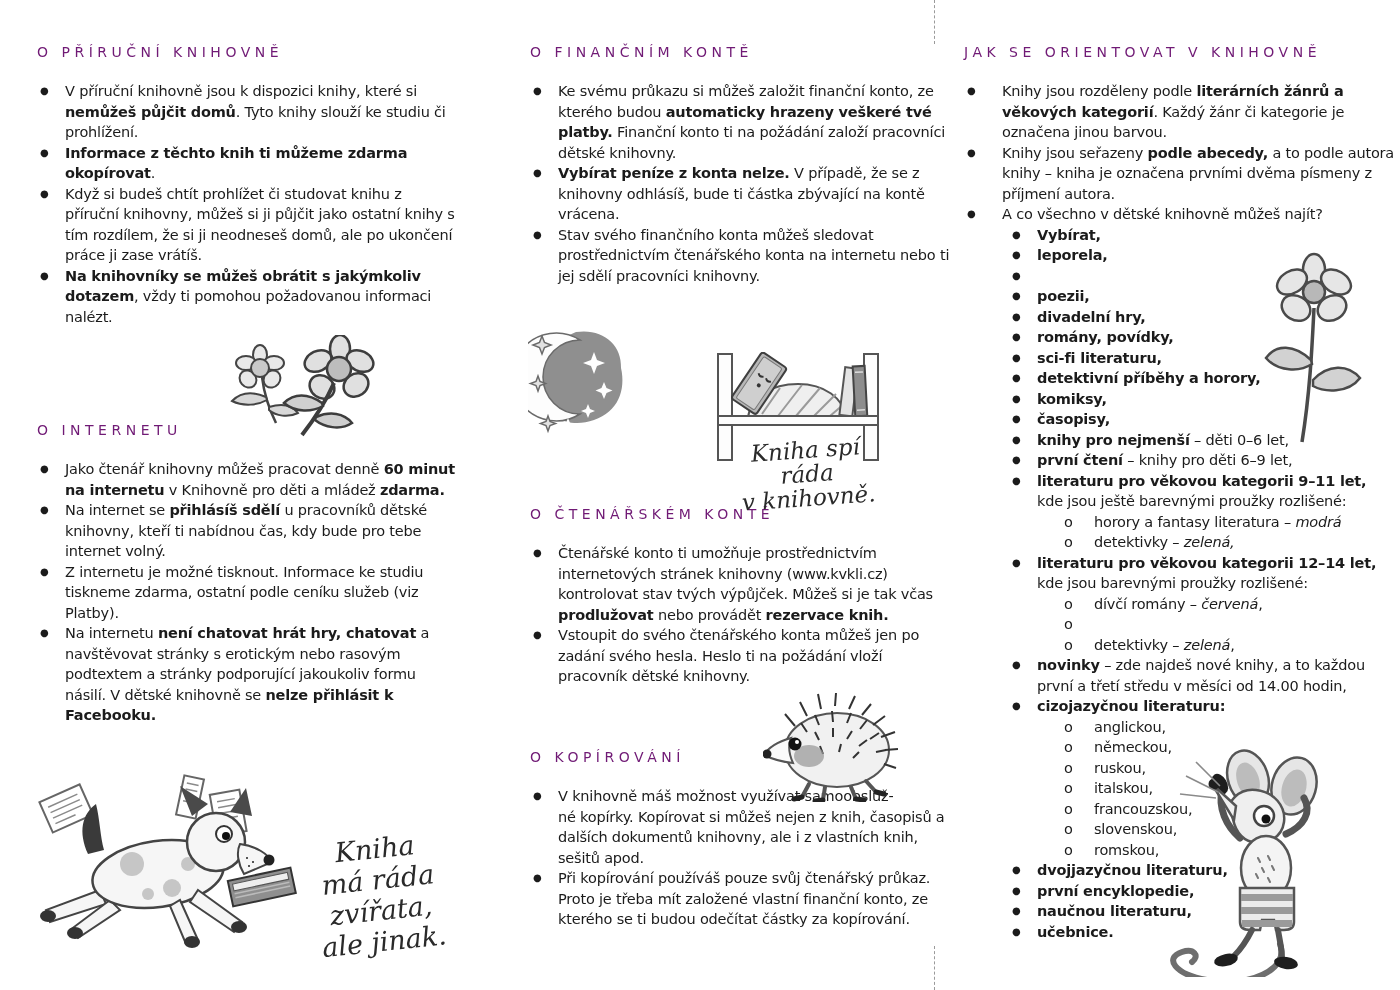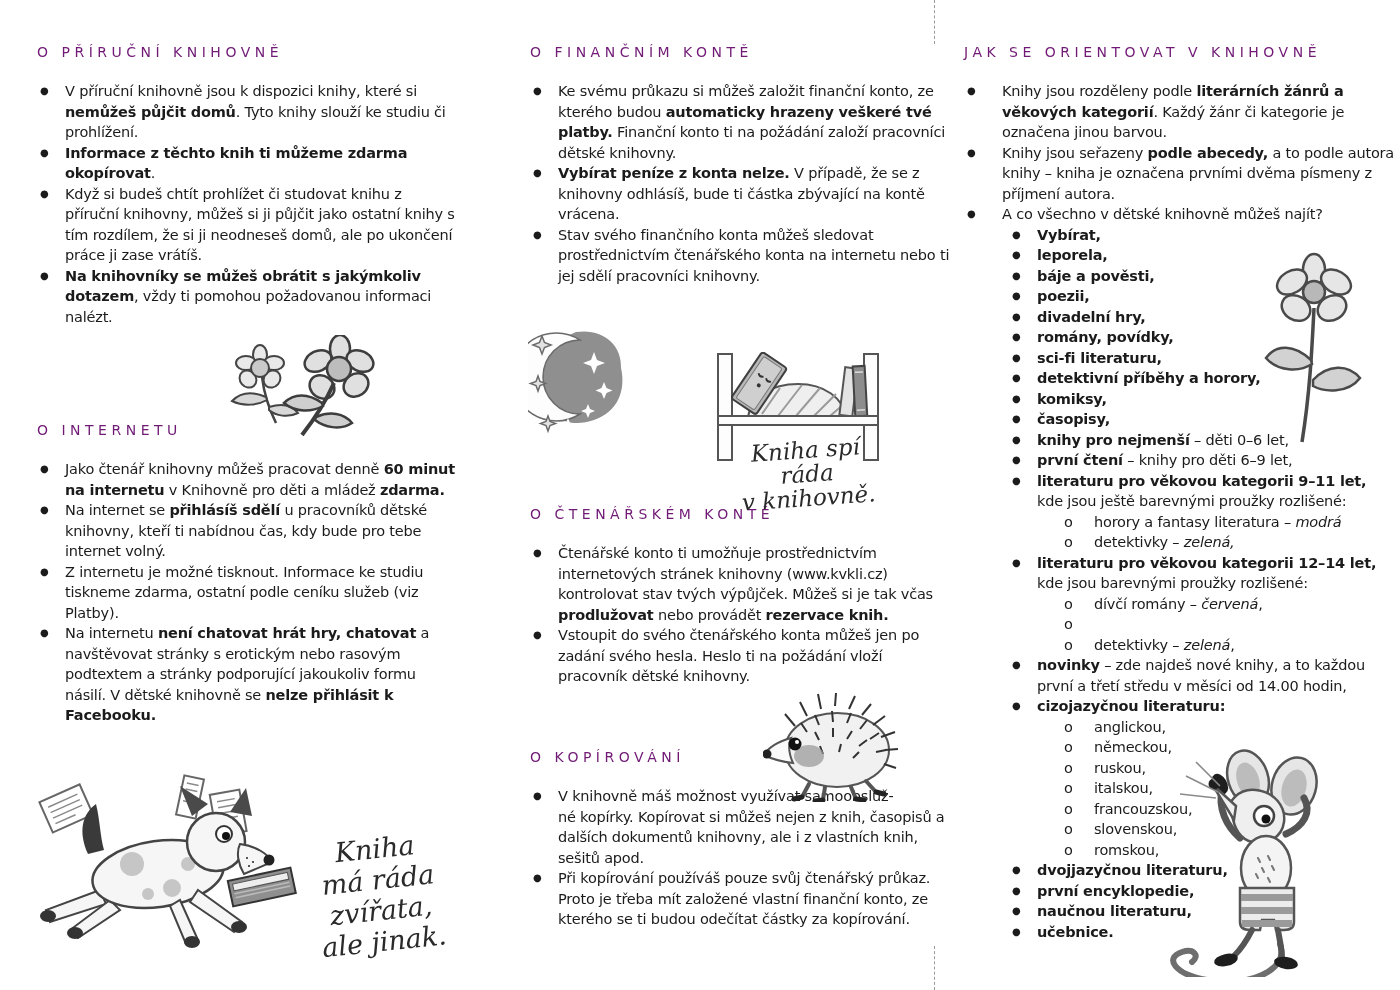--- a/index.html
+++ b/index.html
@@ -160,21 +160,20 @@
           <div class="bullet-item level-2">
             <span class="marker">●</span>
             <span class="content"><span class="seg-b">Vybírat,</span></span>
           </div>
           <div class="bullet-item level-2">
             <span class="marker">●</span>
             <span class="content"><span class="seg-b">leporela,</span></span>
           </div>
           <div class="bullet-item level-2">
             <span class="marker">●</span>
-            <span class="content"><span class="seg-b">báje a pověsti,</span></span>
           </div>
           <div class="bullet-item level-2">
             <span class="marker">●</span>
             <span class="content"><span class="seg-b">poezii,</span></span>
           </div>
           <div class="bullet-item level-2">
             <span class="marker">●</span>
             <span class="content"><span class="seg-b">divadelní hry,</span></span>
           </div>
           <div class="bullet-item level-2">

